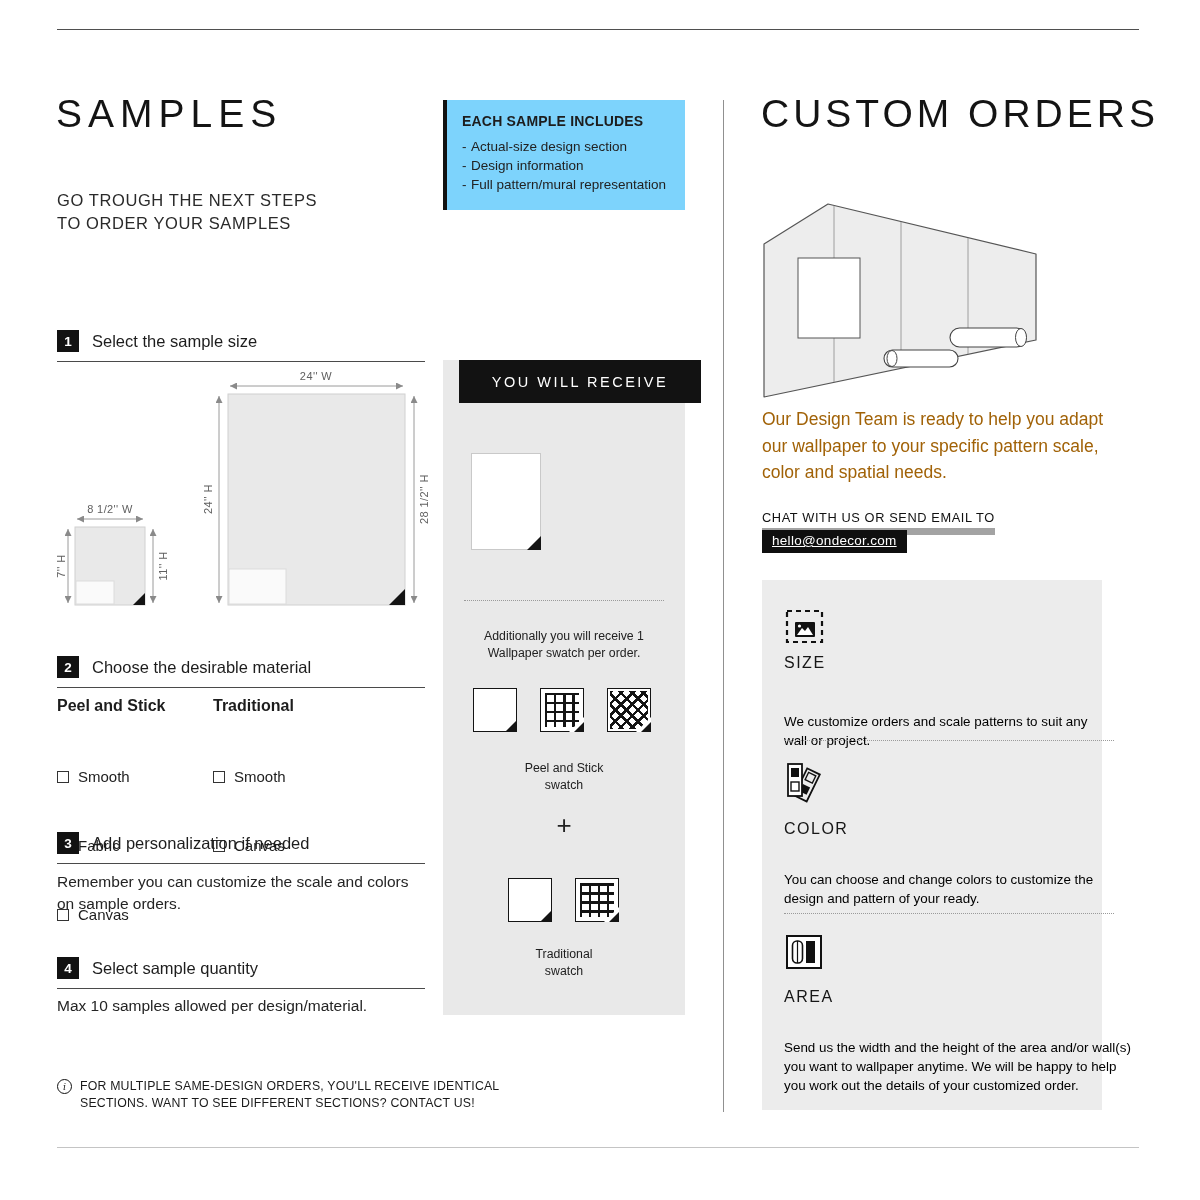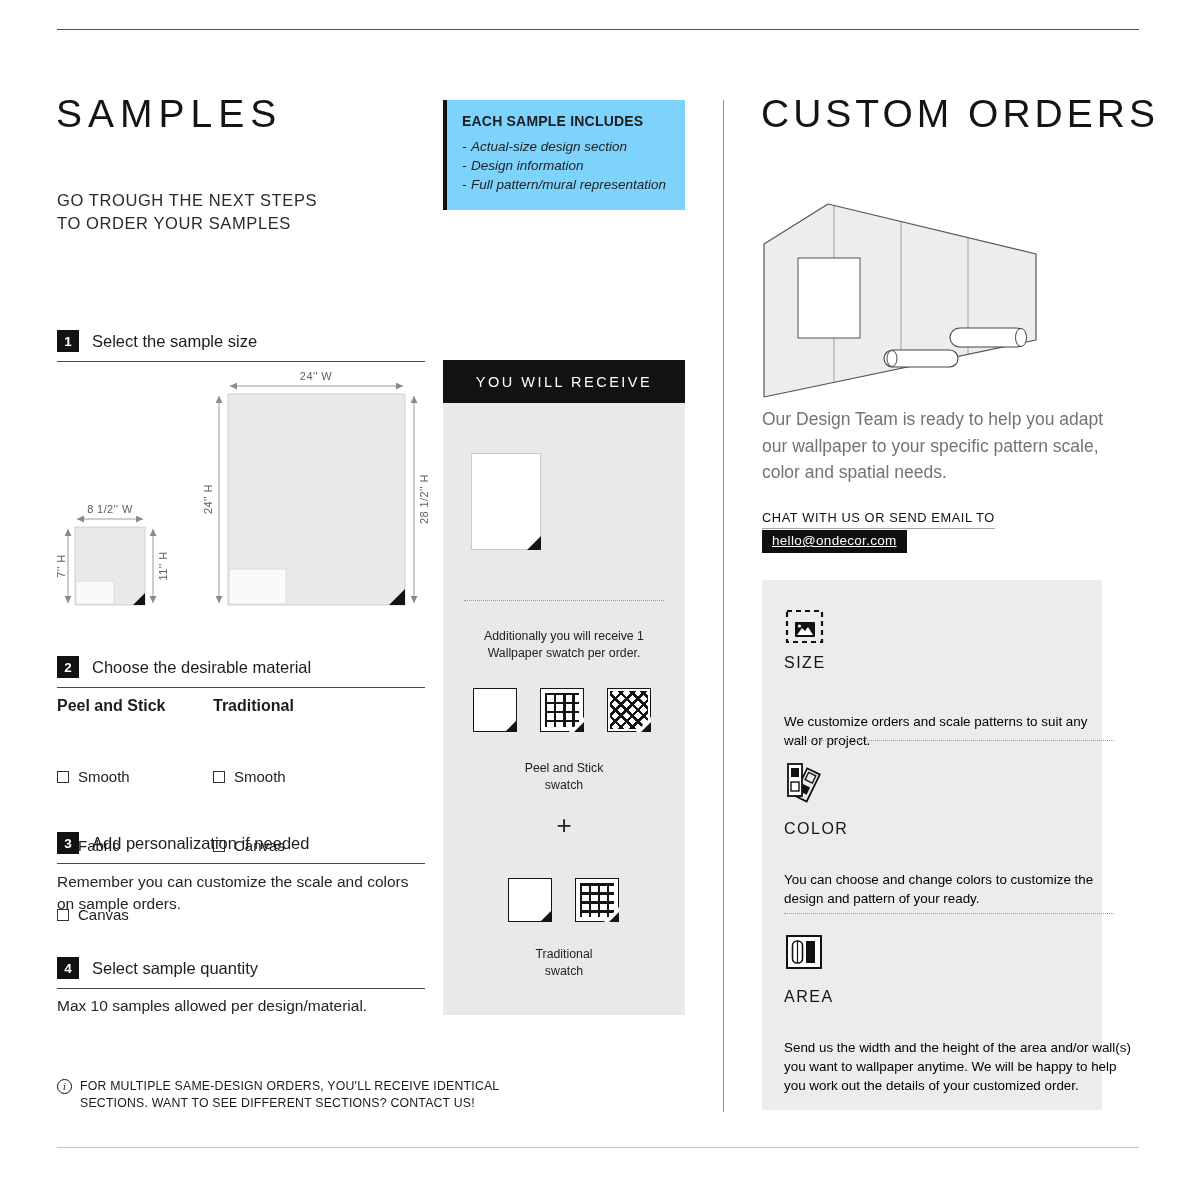--- a/index.html
+++ b/index.html
@@ -8,21 +8,21 @@
   .abs{position:absolute;}
   .rule{position:absolute;height:1px;background:#4f4f4f;}
   .rule.light{background:#c4c4c4;}
   .big-title{position:absolute;font-size:39px;font-weight:400;letter-spacing:6px;margin:0;color:#141414;}
   .pre{white-space:pre-line;}
   .intro{position:absolute;font-size:16.5px;letter-spacing:0.6px;line-height:23px;color:#2a2a2a;}
 
   .includes-box{position:absolute;background:#7dd3fc;border-left:4px solid #121212;
     padding:13px 14px 16px 15px;box-sizing:border-box;}
   .includes-title{font-weight:700;font-size:14px;letter-spacing:0.2px;margin-bottom:8px;}
-  .includes-item{font-size:13.5px;line-height:19px;padding-left:9px;position:relative;color:#222;font-style:italic;}
+  .includes-item{font-size:13.5px;line-height:19px;padding-left:9px;position:relative;color:#222;}
   .includes-item::before{content:"-";position:absolute;left:0;}
 
   .step{position:absolute;left:57px;width:368px;display:flex;align-items:center;gap:13px;
     border-bottom:1px solid #4a4a4a;padding-bottom:9px;}
   .step-num{width:22px;height:22px;background:#121212;color:#fff;font-size:13.5px;font-weight:700;
     display:flex;align-items:center;justify-content:center;flex:0 0 22px;}
   .step-label{font-size:16.5px;}
 
   .dim{font-size:11px;fill:#5f5f5f;letter-spacing:0.4px;font-family:"Liberation Sans",sans-serif;}
 
@@ -33,21 +33,21 @@
 
   .note{position:absolute;font-size:15.5px;line-height:21.5px;color:#242424;}
 
   .footnote{position:absolute;display:flex;gap:8px;width:492px;}
   .info-icon{width:13px;height:13px;border:1.2px solid #111;border-radius:50%;display:flex;
     align-items:center;justify-content:center;font-size:9.5px;font-style:italic;flex:0 0 13px;
     margin-top:1px;font-family:"DejaVu Serif",serif;}
   .footnote-text{font-size:12.3px;line-height:17px;letter-spacing:0.2px;color:#1a1a1a;}
 
   .receive-panel{position:absolute;left:443px;top:360px;width:242px;height:655px;background:#e9e9e9;}
-  .receive-header{position:absolute;left:0;top:0;width:100%;height:43px;background:#121212;color:#fff;
+  .receive-header{position:absolute;left:16px;top:0;width:100%;height:43px;background:#121212;color:#fff;
     display:flex;align-items:center;justify-content:center;font-size:14.5px;letter-spacing:2.5px;}
   .page-icon{position:absolute;background:#fff;border:1px solid #c9c9c9;}
   .fold{position:absolute;right:-1px;bottom:-1px;width:0;height:0;
     border-left:14px solid transparent;border-bottom:14px solid #141414;}
   .receive-desc{position:absolute;font-size:12.3px;line-height:17px;color:#222;}
   .dotted{position:absolute;border-top:1.6px dotted #9a9a9a;height:0;}
   .receive-add{position:absolute;text-align:center;font-size:12.3px;line-height:17px;color:#222;}
   .swatch-row{position:absolute;display:flex;gap:23px;}
   .swatch{width:44px;height:44px;border:1.6px solid #141414;background:#fff;position:relative;box-sizing:border-box;}
   .pat{position:absolute;inset:4px;}
@@ -57,22 +57,22 @@
              repeating-linear-gradient(135deg,#141414 0 2.5px,transparent 2.5px 8px);}
   .curl-w{position:absolute;right:-1px;bottom:-1px;width:0;height:0;
     border-left:15px solid transparent;border-bottom:15px solid #fff;}
   .curl-b{position:absolute;right:-1px;bottom:-1px;width:0;height:0;
     border-left:10px solid transparent;border-bottom:10px solid #141414;}
   .swatch-label{position:absolute;width:100%;text-align:center;font-size:12.3px;line-height:17px;}
   .plus{position:absolute;width:100%;text-align:center;font-size:26px;font-weight:300;color:#222;}
 
   .vdivider{position:absolute;width:1px;background:#909090;}
 
-  .custom-desc{position:absolute;font-size:17.5px;line-height:26.5px;color:#737373;}
-  .chat-label{position:absolute;font-size:12.8px;letter-spacing:0.6px;border-bottom:1px solid #a3a3a3;
+  .custom-desc{position:absolute;font-size:17.5px;line-height:26.5px;color:#a16207;}
+  .chat-label{position:absolute;font-size:12.8px;letter-spacing:0.6px;border-bottom:7px solid #a3a3a3;
     padding-bottom:3px;color:#111;}
   .email-badge{position:absolute;background:#0f0f0f;color:#fff;font-size:13.5px;
     padding:3px 10px 5px;letter-spacing:0.3px;}
   .custom-panel{position:absolute;left:762px;top:580px;width:340px;height:530px;background:#ececec;}
   .feature-name{position:absolute;font-size:16px;letter-spacing:1.5px;color:#161616;}
   .feature-desc{position:absolute;font-size:13.4px;line-height:19px;color:#000000;margin-top:24px;}
 </style>
 </head>
 <body>
 

